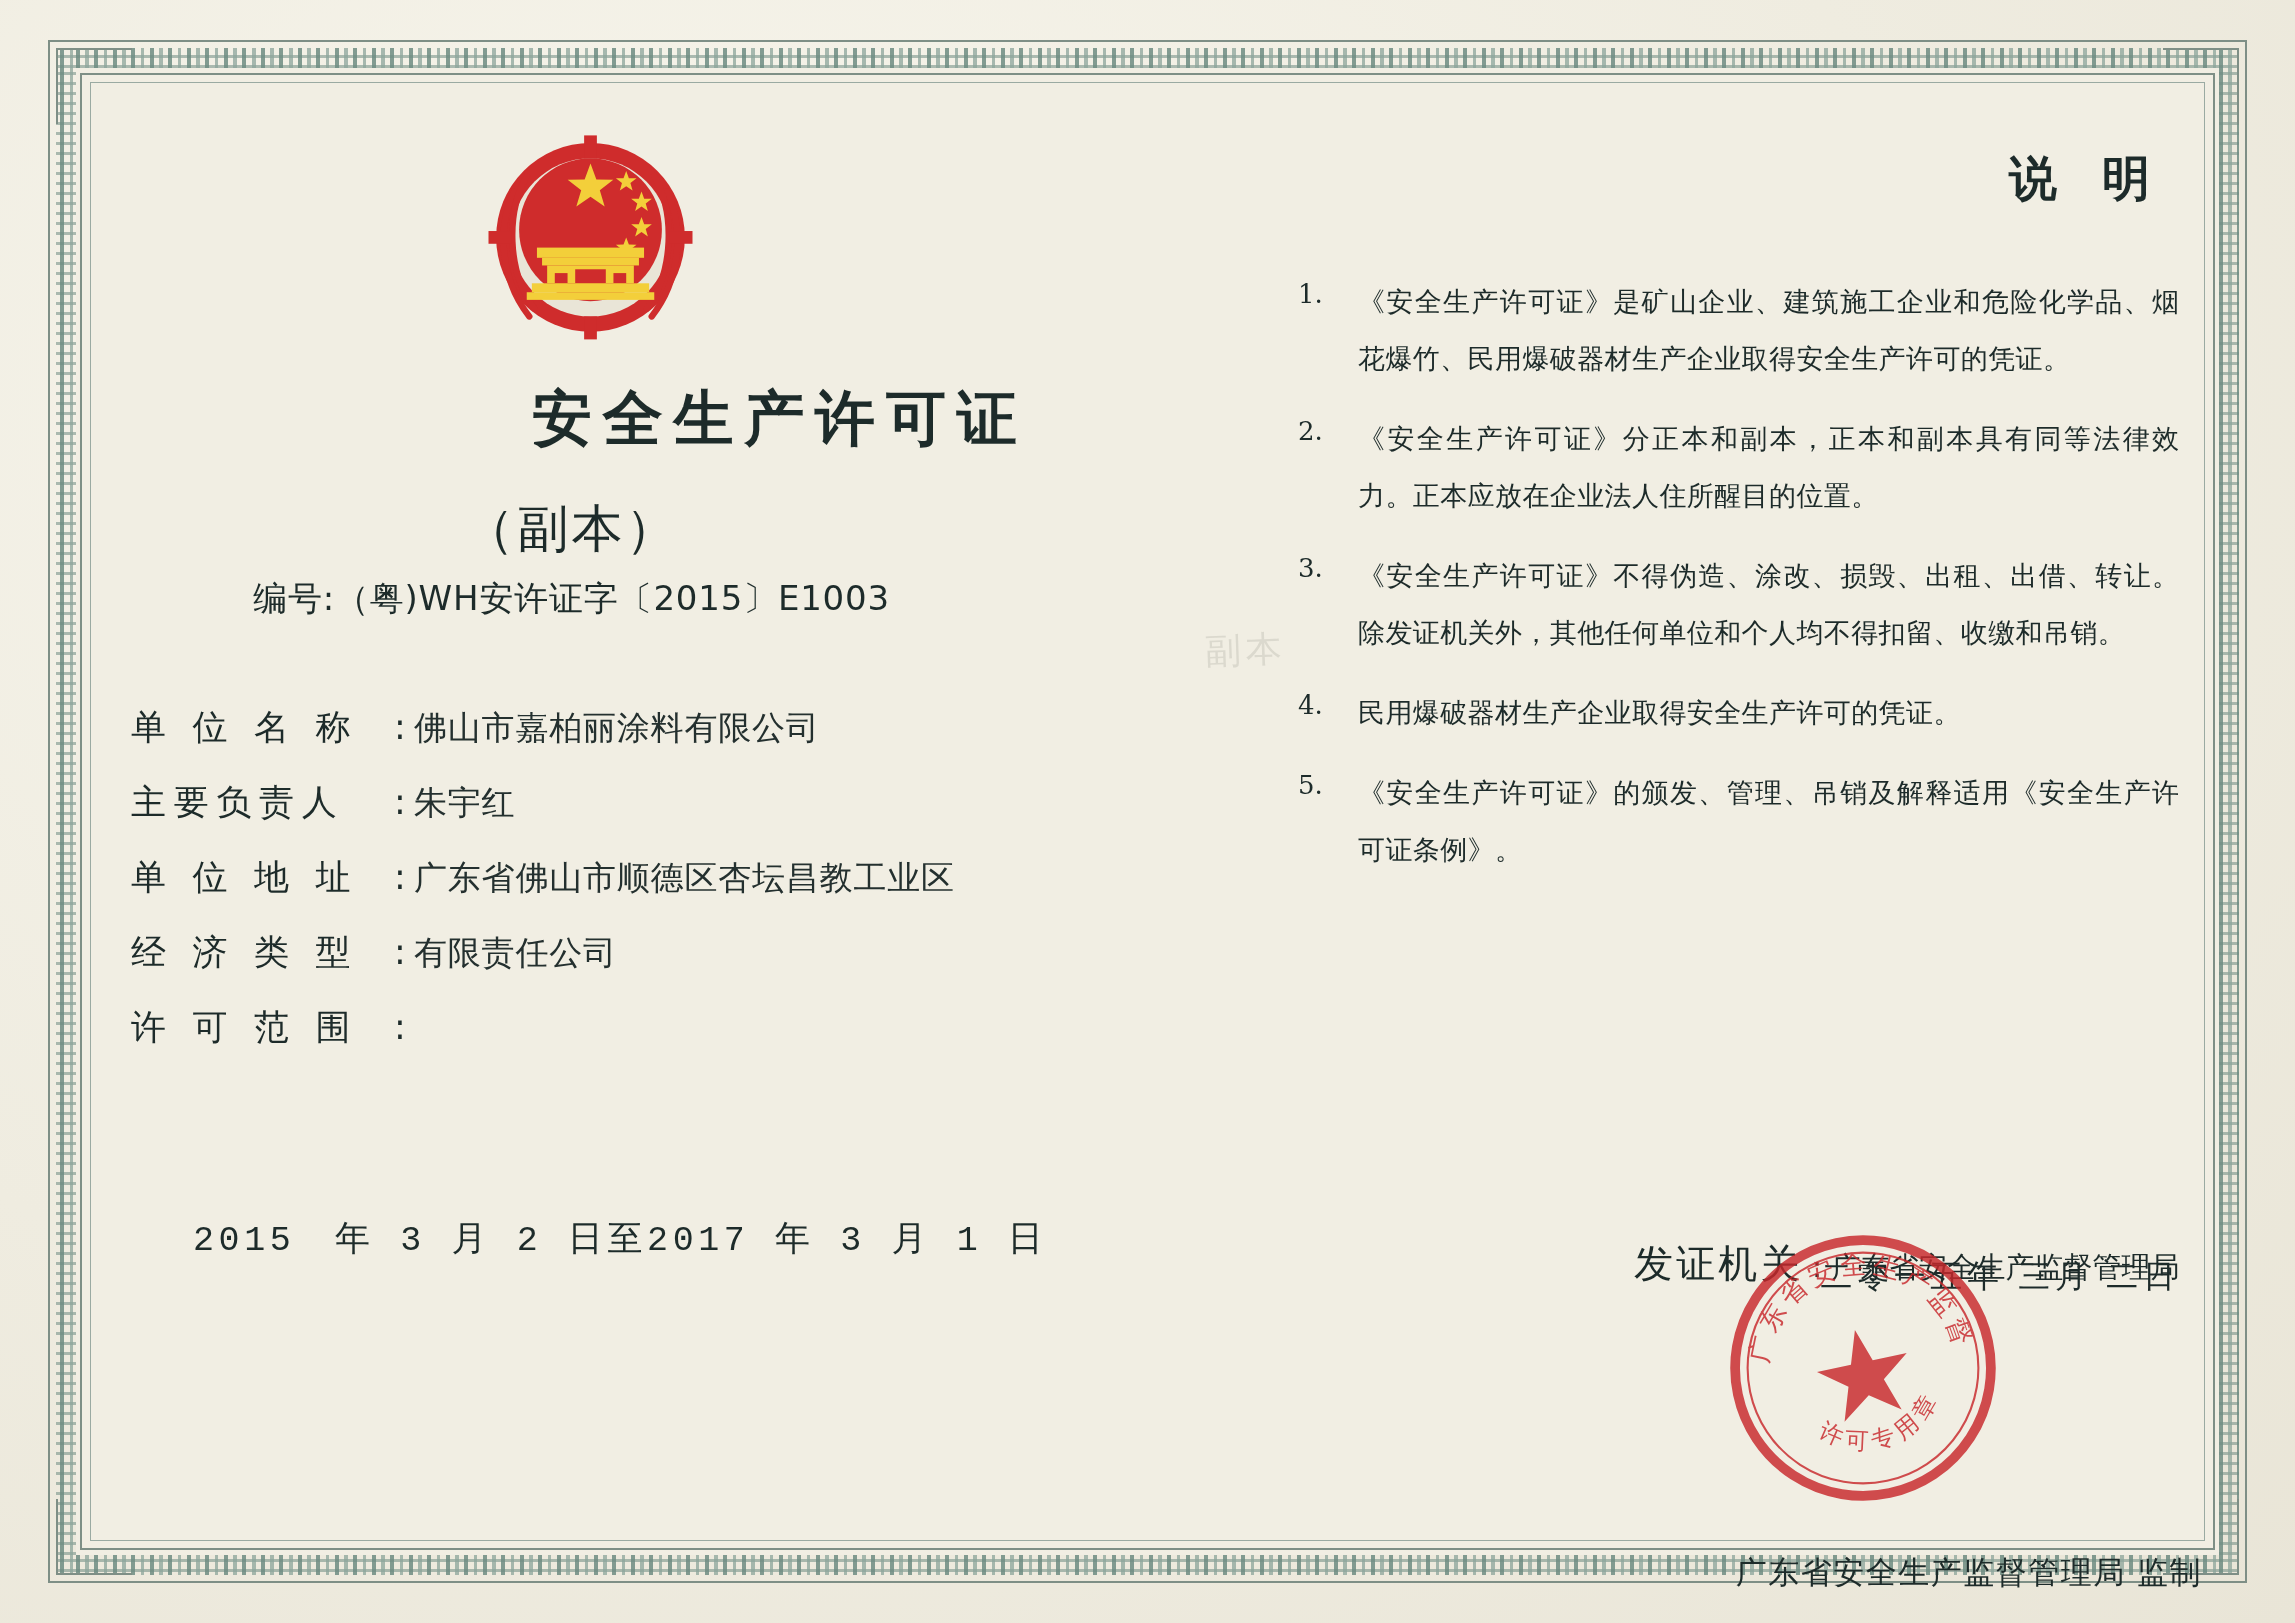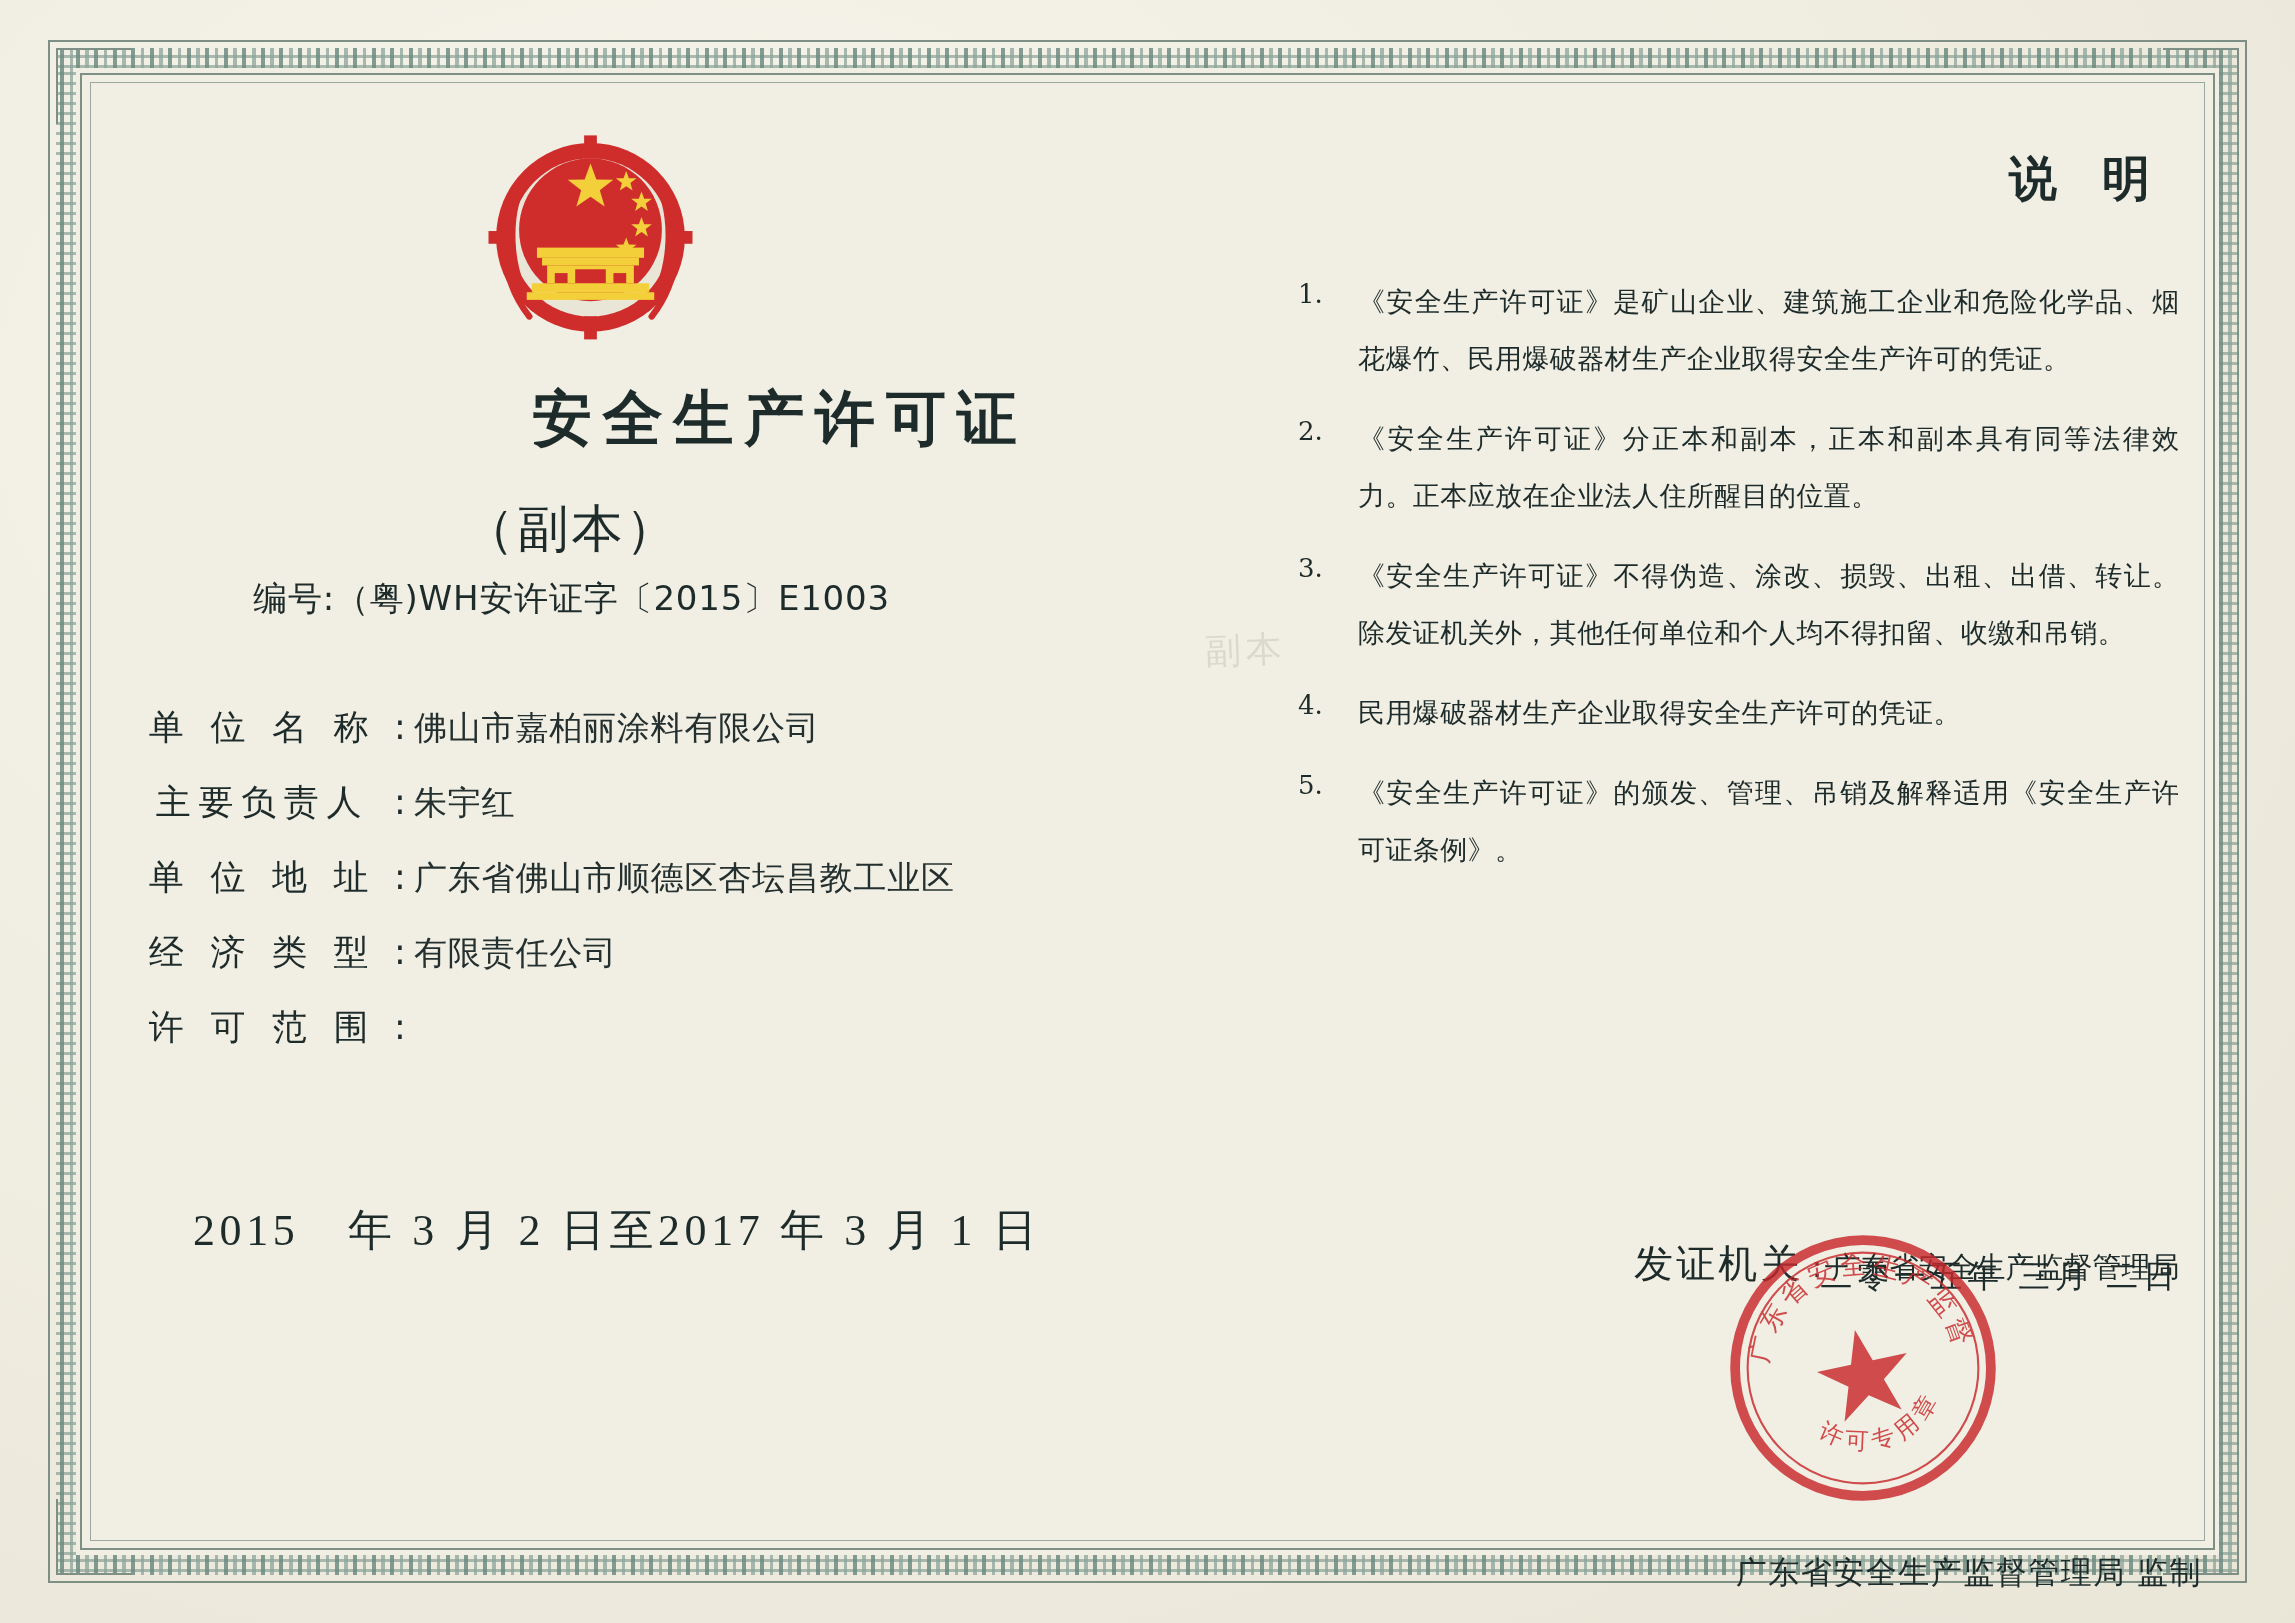--- a/index.html
+++ b/index.html
@@ -143,21 +143,20 @@
     align-items: baseline;
     margin-bottom: 28px;
     white-space: nowrap;
   }
   .field-label {
     width: 263px;
     flex: 0 0 263px;
     font-size: 35px;
     color: #1d2b2a;
     letter-spacing: 7.7px;
-    text-align: center;
   }
   .field-colon {
     flex: 0 0 20px;
     font-size: 35px;
     color: #1d2b2a;
   }
   .field-value {
     font-size: 33px;
     color: #24302f;
     font-family: "DejaVu Serif", serif;
@@ -174,25 +173,25 @@
     position: absolute;
     left: 31px; top: 1082px;
     width: 1005px;
   }
   .validity-label {
     font-size: 37px;
     letter-spacing: 9.3px;
     color: #1d2b2a;
   }
   .validity-value {
-    margin-top: 26px;
+    margin-top: 40px;
     margin-left: 62px;
-    font-size: 44px;
-    color: #1d2b2a;
-    font-family: Liberation Serif, serif;
+    font-size: 35px;
+    color: #1d2b2a;
+    font-family: Liberation Mono, monospace;
     letter-spacing: 4.6px;
     white-space: nowrap;
   }
 
   
   .right-col {
     position: absolute;
     right: 0; top: 0;
     width: 897px;
   }

